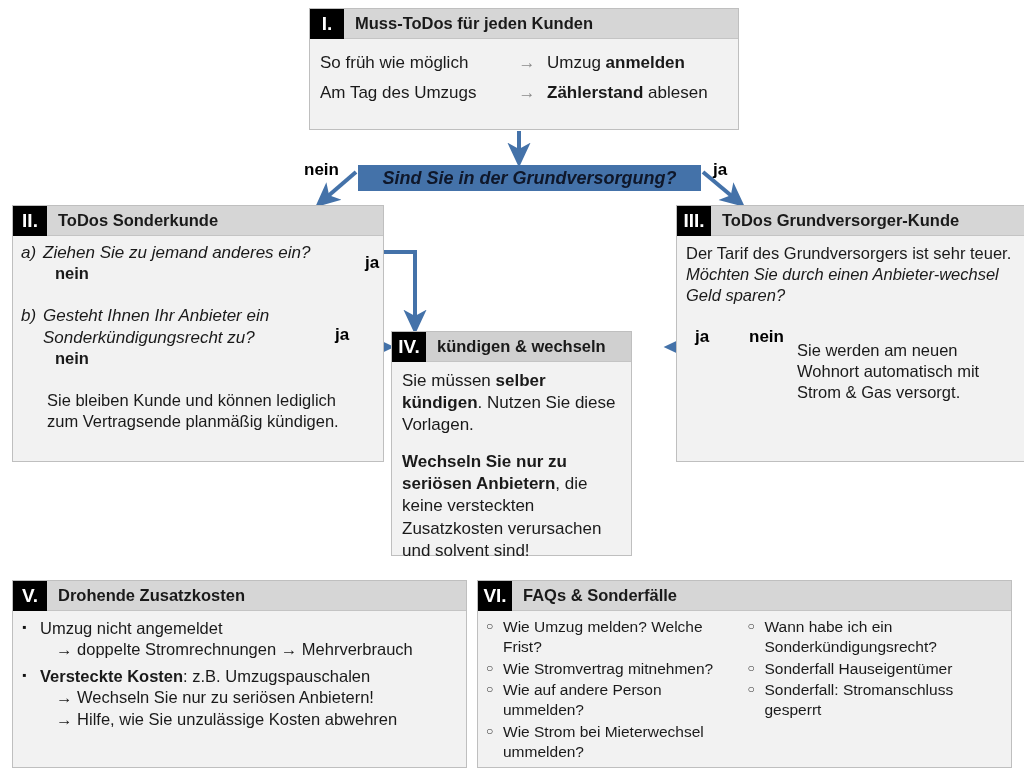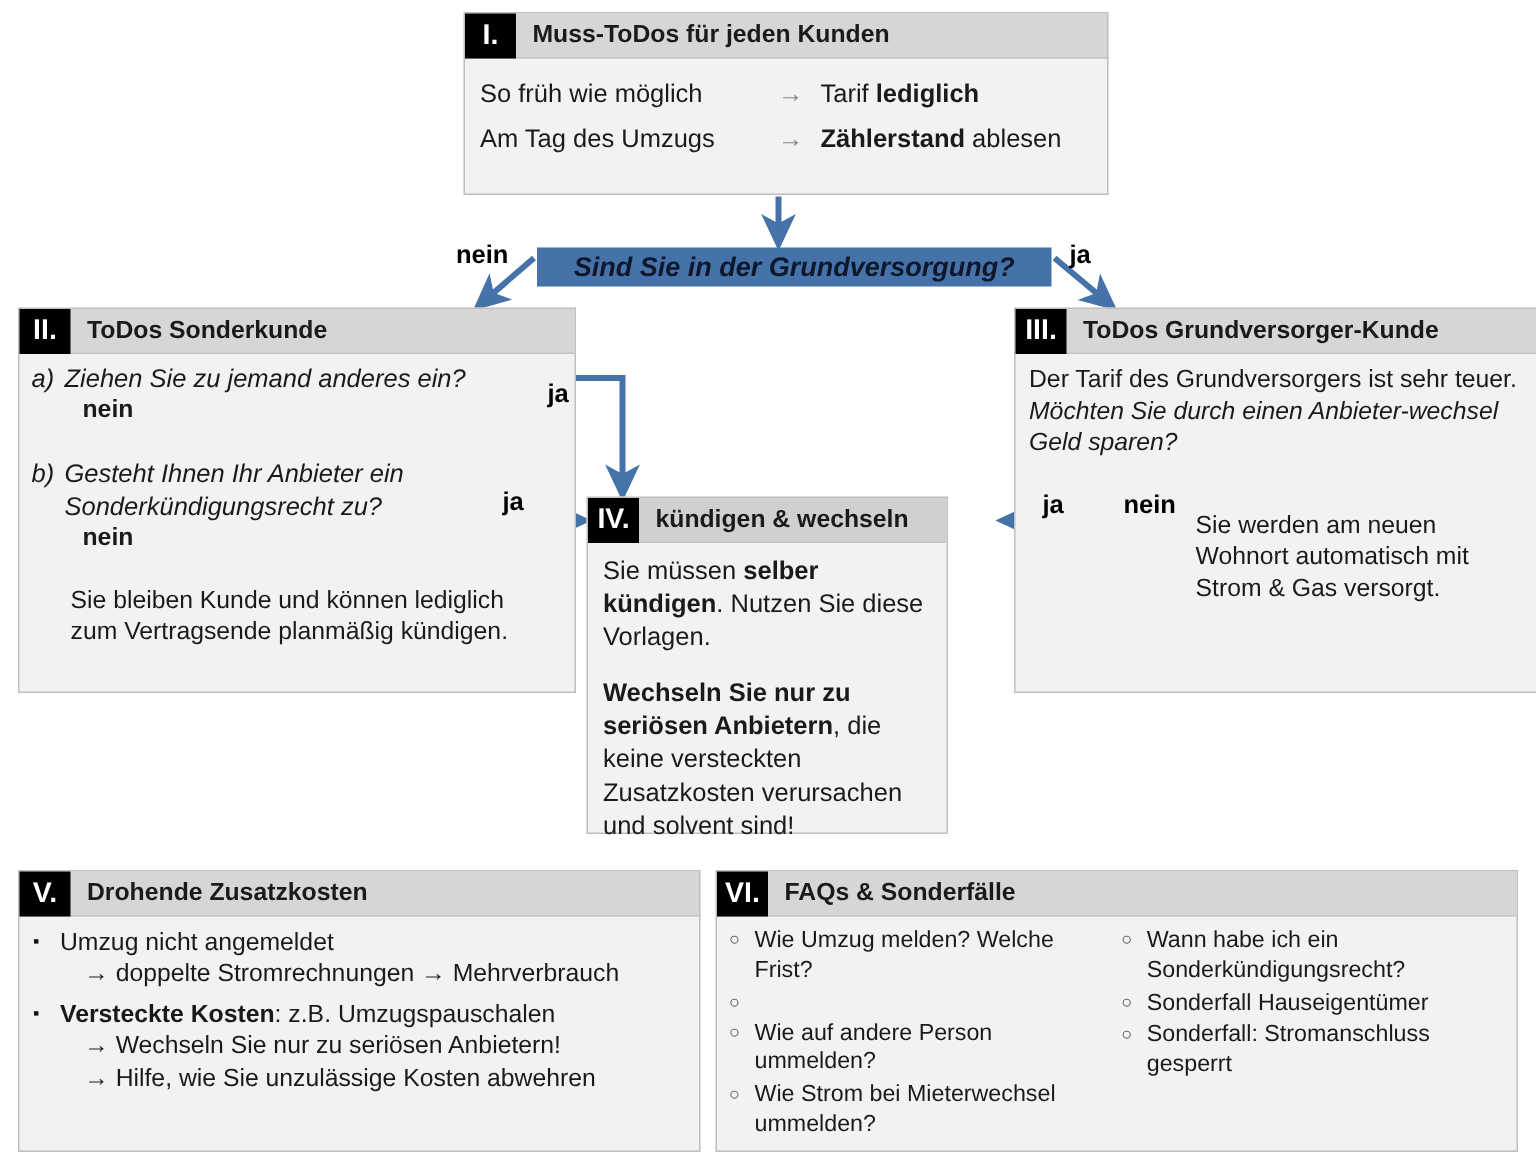--- a/index.html
+++ b/index.html
@@ -249,21 +249,21 @@
 
   <div class="box" id="box1">
     <div class="box-header">
       <div class="numeral">I.</div>
       <div class="box-title">Muss-ToDos für jeden Kunden</div>
     </div>
     <div class="box-body">
       <div class="todo-row">
         <span class="todo-left">So früh wie möglich</span>
         <span class="todo-arrow">→</span>
-        <span class="todo-right"><span>Tarif </span><b>lediglich</b><span></span></span>
+        <span class="todo-right"><span>Umzug </span><b>anmelden</b><span></span></span>
       </div>
       <div class="todo-row">
         <span class="todo-left">Am Tag des Umzugs</span>
         <span class="todo-arrow">→</span>
         <span class="todo-right"><span></span><b>Zählerstand</b><span> ablesen</span></span>
       </div>
     </div>
   </div>
 
   <div id="decision">Sind Sie in der Grundversorgung?</div>
@@ -354,20 +354,21 @@
     </div>
     <div class="box-body">
       <div class="faq-cols">
         <div class="faq-col">
           <div class="faq-item">
             <span class="circ-bullet">○</span>
             <span>Wie Umzug melden? Welche Frist?</span>
           </div>
           <div class="faq-item">
             <span class="circ-bullet">○</span>
+            <span>Wie Stromvertrag mitnehmen?</span>
           </div>
           <div class="faq-item">
             <span class="circ-bullet">○</span>
             <span>Wie auf andere Person ummelden?</span>
           </div>
           <div class="faq-item">
             <span class="circ-bullet">○</span>
             <span>Wie Strom bei Mieterwechsel ummelden?</span>
           </div>
         </div>

